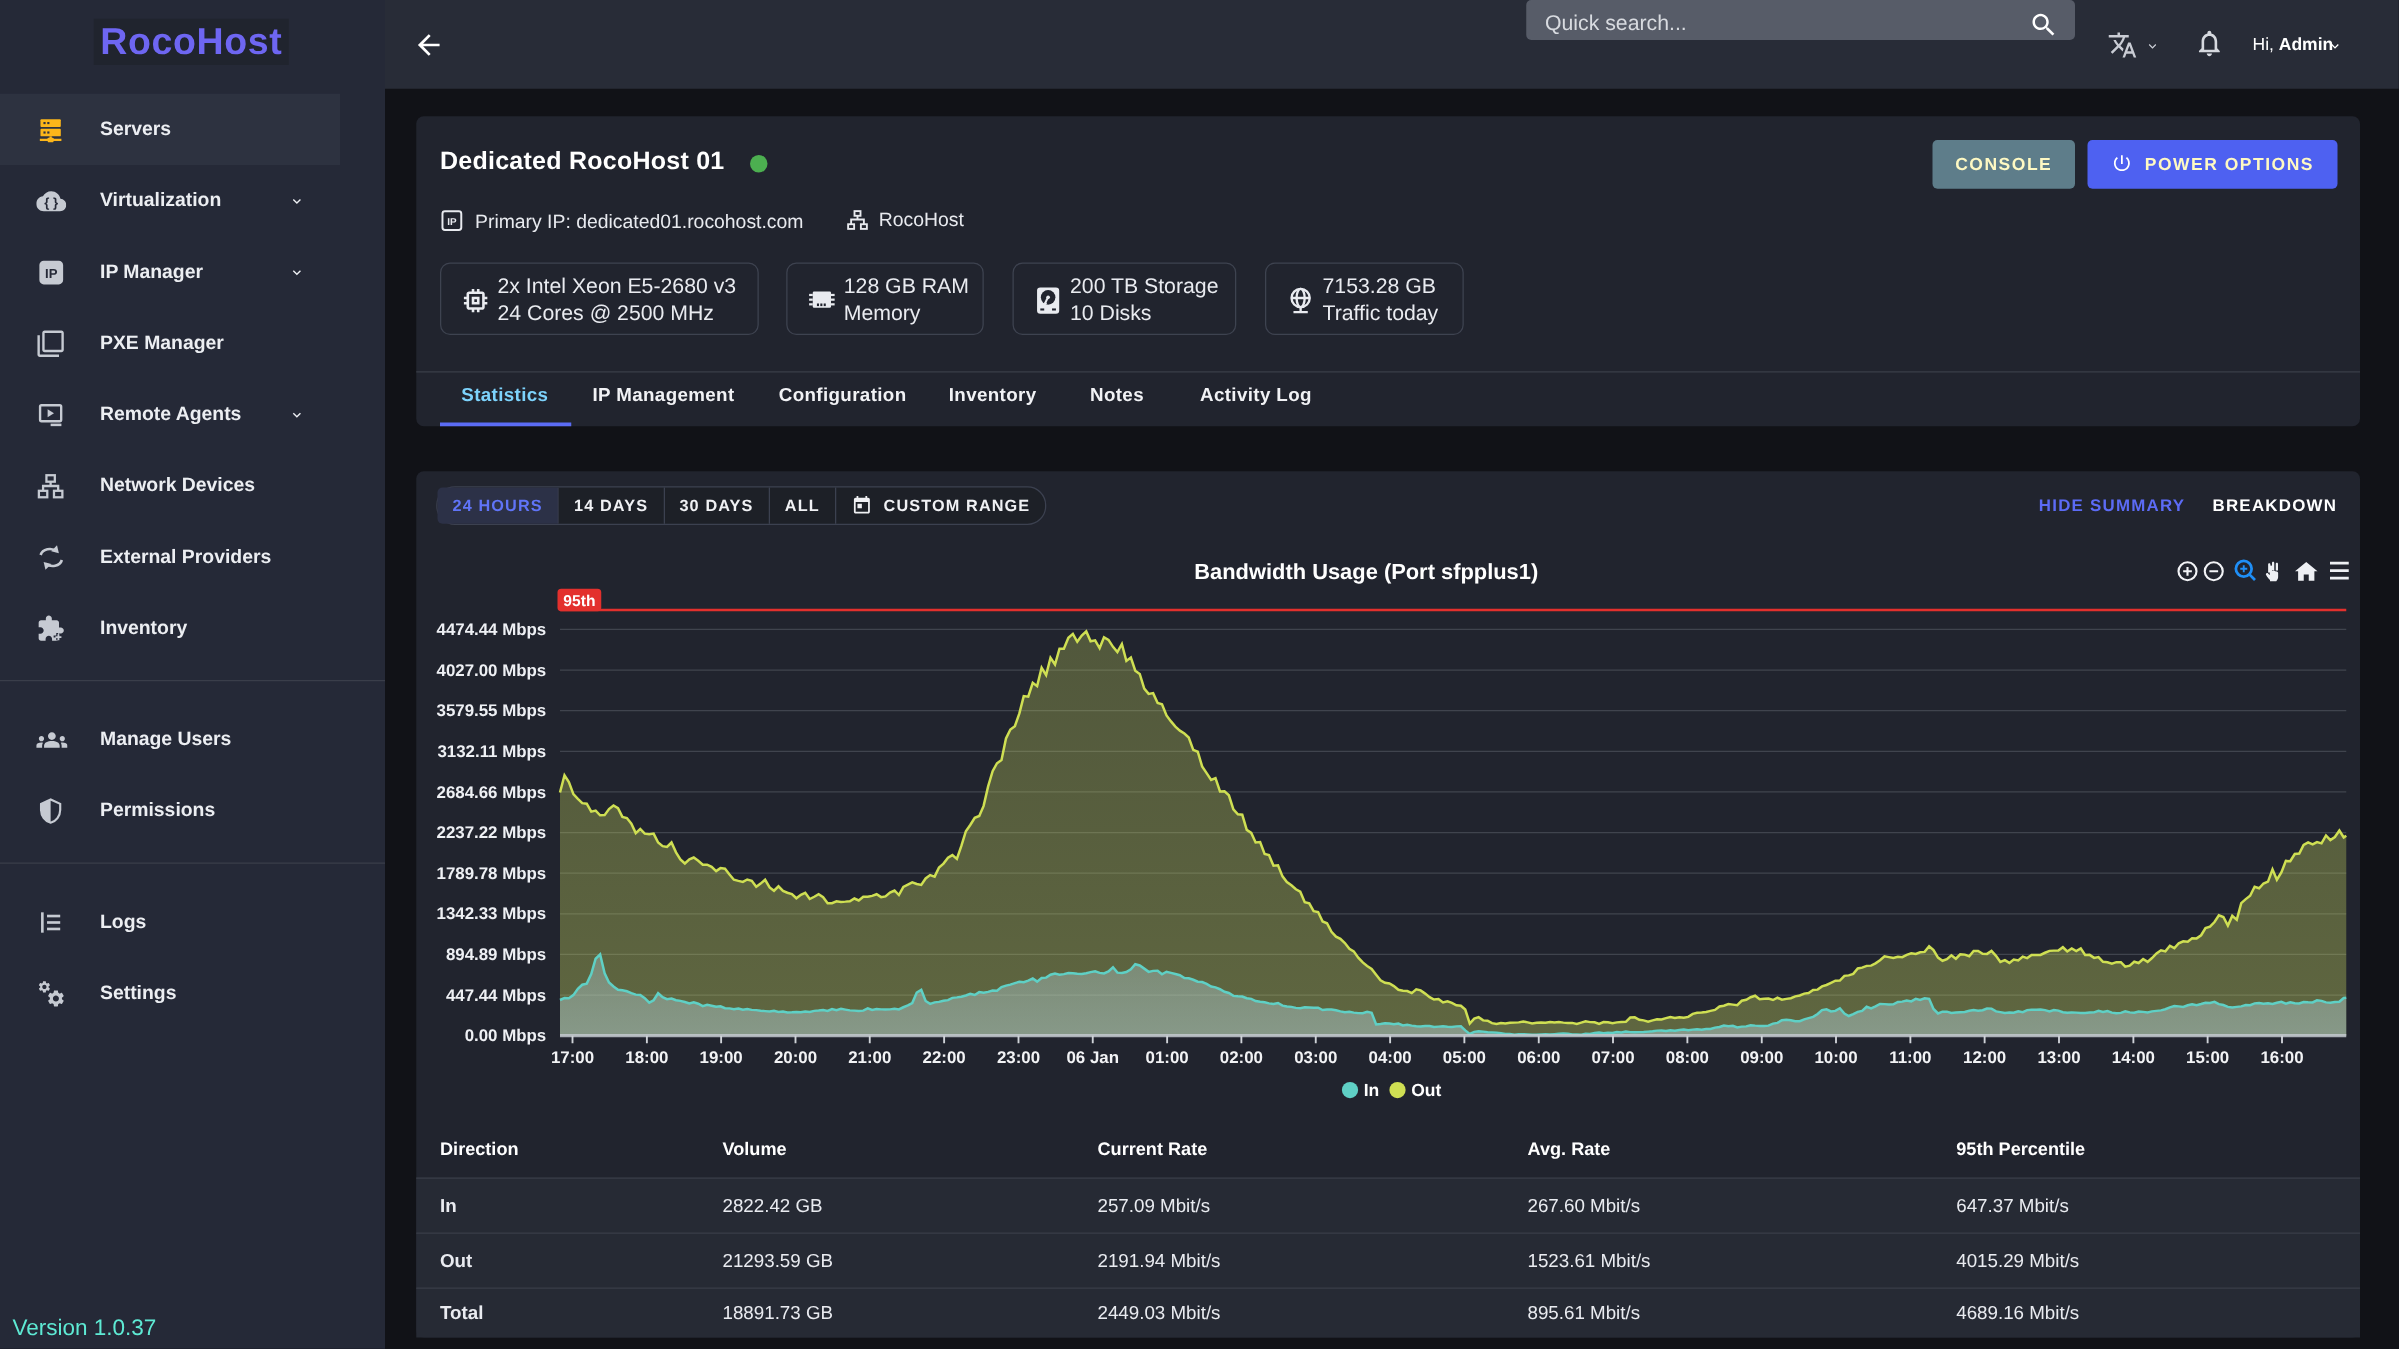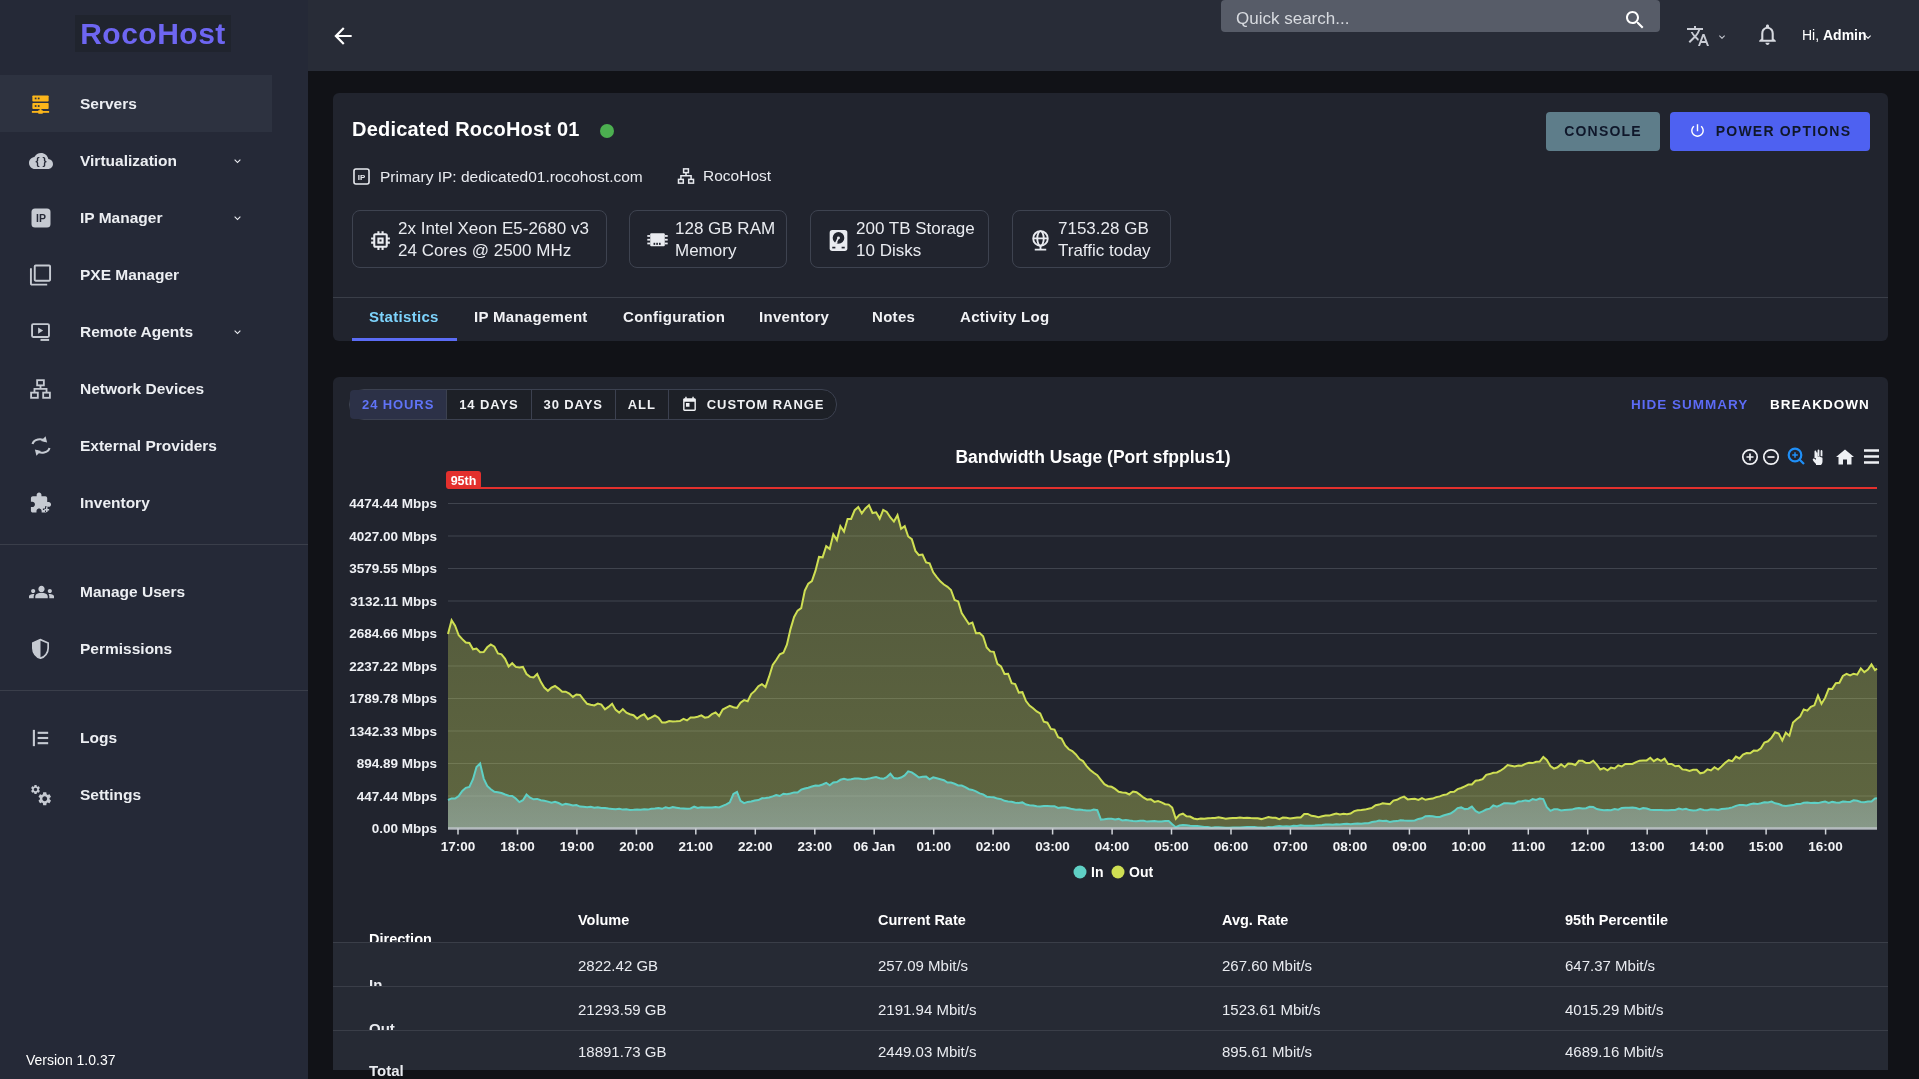--- a/index.html
+++ b/index.html
@@ -15,29 +15,29 @@
 
 .sidebar { position:absolute; left:0; top:0; width:308px; height:1079px; background:#252937; z-index:5; }
 .logo { position:absolute; left:75px; top:15px; width:156px; height:37px; background:#20242e; color:#6e66f2; font-size:30px; font-weight:bold; letter-spacing:0.5px; line-height:37px; text-align:center; }
 .nav { position:absolute; left:0; top:75px; width:308px; }
 .item { position:relative; height:57px; width:272px; }
 .item .txt { position:absolute; left:80px; top:50%; transform:translateY(-50%); font-size:15.5px; font-weight:bold; color:#eceef2; }
 .item svg.mi { position:absolute; left:29px; top:50%; transform:translateY(-50%); }
 .item .chev { position:absolute; right:28px; top:50%; transform:translateY(-50%); }
 .item.active { background:#2d3240; }
 .sep { height:1px; background:#3a3e4a; margin:13px 0 18px 0; }
-.version { position:absolute; left:10px; top:1052px; font-size:14px; color:#ffffff;margin-left:16px; }
+.version { position:absolute; left:10px; top:1052px; font-size:18px; color:#5eead4; }
 
 .card { position:absolute; background:#21242e; border-radius:6px; }
 #card1 { left:333px; top:93px; width:1555px; height:248px; }
 #card2 { left:333px; top:377px; width:1555px; height:693px; }
 .h1 { position:absolute; left:352px; top:118px; font-size:20px; font-weight:bold; color:#fff; letter-spacing:0.2px; }
 .dot { position:absolute; left:600px; top:124px; width:14px; height:14px; border-radius:50%; background:#4caf50; }
 .inforow { position:absolute; top:167px; height:19px; font-size:15.5px; color:#e8eaef; }
-.btn { position:absolute; top:112px; height:39px; border-radius:4px; color:#0f172a; font-weight:bold; font-size:14px; letter-spacing:1.2px; text-align:center; }
+.btn { position:absolute; top:112px; height:39px; border-radius:4px; color:#fef9c3; font-weight:bold; font-size:14px; letter-spacing:1.2px; text-align:center; }
 #btn-console { left:1546px; width:114px; background:#5e7d8a; line-height:39px; }
 #btn-power { left:1670px; width:200px; background:#4e61f1; line-height:39px; }
 .statbox { position:absolute; top:210px; height:58px; border:1px solid #3e4350; border-radius:8px; }
 .statbox .ic { position:absolute; left:15px; top:17px; }
 .statbox .tx { position:absolute; left:45px; top:7px; font-size:17px; line-height:22px; color:#e9ebf0; white-space:nowrap; }
 .tabsep { position:absolute; left:333px; top:297px; width:1555px; height:1px; background:#3a3e48; }
 .tab { position:absolute; top:308px; font-size:15px; font-weight:bold; color:#f1f2f5; letter-spacing:0.3px; }
 .tab.active { color:#7dd3fc; }
 .tabline { position:absolute; left:352px; top:338px; width:105px; height:3px; background:#5b6cf5; }
 
@@ -46,21 +46,21 @@
 .bseg:last-child { border-right:none; }
 .bseg.active { background:#2c3147; color:#6074f7; border-radius:4px 0 0 4px; }
 .rlink { position:absolute; top:397px; font-size:13.5px; font-weight:bold; letter-spacing:1px; }
 .charttitle { position:absolute; left:893px; top:447px; width:400px; text-align:center; font-size:17.5px; font-weight:bold; color:#fff; }
 
 .tbl { position:absolute; left:333px; top:898px; width:1555px; }
 .trow { position:relative; height:44px; }
 .trow.body { background:#262a34; border-top:1px solid #3a3e48; }
 .trow .c { position:absolute; top:50%; transform:translateY(-50%); font-size:15px; color:#e9ebf0; white-space:nowrap; }
 .trow .c.b { font-weight:bold; }
-.trow .c1 { left:36px;margin-top:19px; } .trow .c2 { left:245px; } .trow .c3 { left:545px; } .trow .c4 { left:889px; } .trow .c5 { left:1232px; }
+.trow .c1 { left:19px; } .trow .c2 { left:245px; } .trow .c3 { left:545px; } .trow .c4 { left:889px; } .trow .c5 { left:1232px; }
 .hdr .c { font-size:14.5px; font-weight:bold; color:#fff; }
 </style>
 </head>
 <body>
 <div class="topbar">
   <div class="search">
     <span class="ph">Quick search...</span>
     <svg width="24" height="24" viewBox="0 0 24 24">
         <path fill="#ffffff" d="M15.5 14h-.79l-.28-.27C15.41 12.59 16 11.11 16 9.5 16 5.91 13.09 3 9.5 3S3 5.91 3 9.5 5.91 16 9.5 16c1.61 0 3.09-.59 4.23-1.57l.27.28v.79l5 4.99L20.49 19l-4.99-5zm-6 0C7.01 14 5 11.99 5 9.5S7.01 5 9.5 5 14 7.01 14 9.5 11.99 14 9.5 14z"></path>
       </svg>

